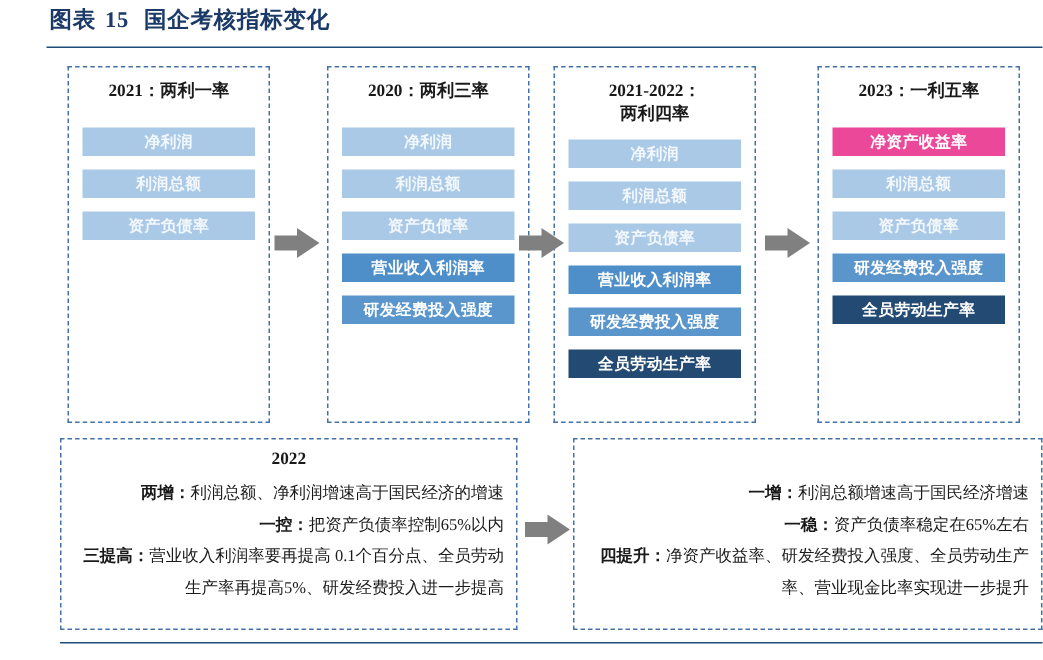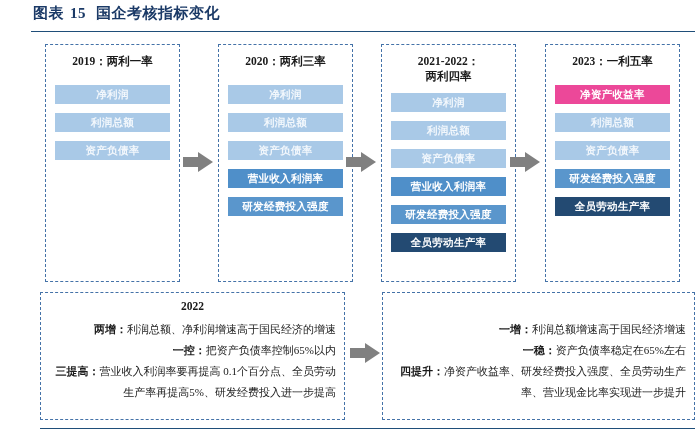--- a/index.html
+++ b/index.html
@@ -29,21 +29,21 @@
 
   
   #top-area{position:absolute;left:0;top:44px;width:695px;height:240px;}
   .col{
     position:absolute;top:0;width:135px;height:238px;
     border:1.3px dashed #4472a8;
     box-sizing:border-box;
   }
   .col.c0{left:45px;}
   .col.c1{left:218px;}
-  .col.c2{left:381px;}
+  .col.c2{left:369px;}
   .col.c3{left:545px;}
 
   .col-title{
     position:absolute;left:0;right:0;top:9px;
     text-align:center;font-size:11.5px;font-weight:bold;color:#1a1a1a;
     line-height:15px;
     font-family:"Liberation Serif","DejaVu Serif",serif;
   }
   .boxes{position:absolute;left:9px;right:9px;}
   .boxes.one-line{top:40px;}
@@ -107,21 +107,21 @@
 <div id="header">
   <div id="fig-title">
     <span>图表</span><span class="num">15</span><span>国企考核指标变化</span>
   </div>
   <div id="title-rule"></div>
 </div>
 
 <div id="top-area">
     <div class="col c0">
       <div class="col-title">
-        <div>2019：两利一率</div>
+        <div>2021：两利一率</div>
       </div>
       <div class="boxes one-line">
         <div class="ibox lvl-light">净利润</div>
         <div class="ibox lvl-light">利润总额</div>
         <div class="ibox lvl-light">资产负债率</div>
       </div>
     </div>
     <div class="col c1">
       <div class="col-title">
         <div>2020：两利三率</div>

